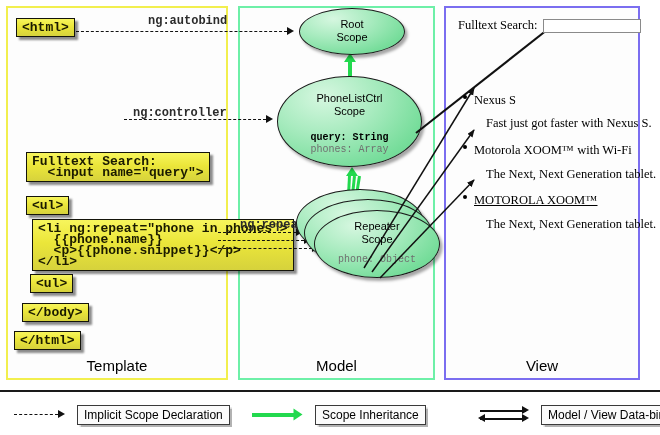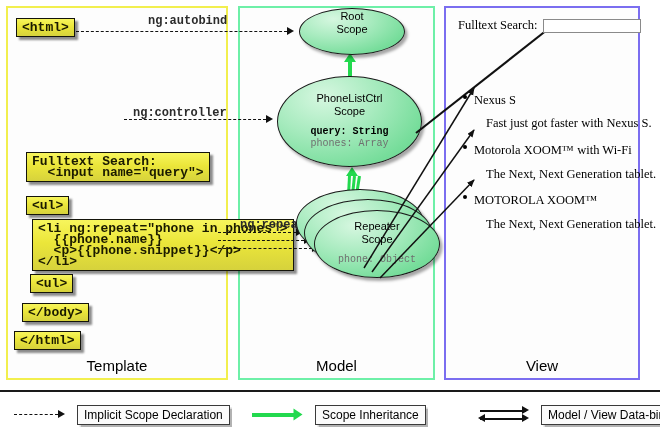--- a/index.html
+++ b/index.html
@@ -112,27 +112,27 @@
     font-family: "Liberation Mono", monospace;
     font-size: 10px;
     line-height: 12px;
     white-space: pre;
   }
   .prop-strong { color: #000; font-weight: bold; }
   .prop-dim    { color: #6f6f6f; }
 
   #scope-root {
     left: 299px; top: 8px; width: 106px; height: 47px;
-    padding-top: 1px;
+    padding-top: 9px;
   }
   #scope-ctrl {
     left: 277px; top: 76px; width: 145px; height: 91px;
     padding-top: 15px;
   }
-  #scope-ctrl .props { margin-top: 8px; }
+  #scope-ctrl .props { margin-top: 14px; }
 
   .repeater-stack { position: absolute; left: 296px; top: 189px; width: 144px; height: 100px; }
   #scope-rep-back2 { left: 0px;  top: 0px;  width: 128px; height: 68px; }
   #scope-rep-back1 { left: 8px;  top: 10px; width: 128px; height: 68px; }
   #scope-rep-front { left: 18px; top: 21px; width: 126px; height: 68px; padding-top: 9px; }
   #scope-rep-front .props { margin-top: 8px; }
 
   
   .green-line {
     position: absolute;
@@ -319,21 +319,21 @@
       <span class="phone-name" data-bind="view.phones.0.name">Nexus S</span>
     </div>
     <div class="phone-snippet" style="top:104px;" data-bind="view.phones.0.snippet">Fast just got faster with Nexus S.</div>
 
     <div class="phone-item" style="top:128px;">
       <span class="phone-bullet"></span>
       <span class="phone-name" data-bind="view.phones.1.name">Motorola XOOM™  with Wi-Fi</span>
     </div>
     <div class="phone-snippet" style="top:155px;" data-bind="view.phones.1.snippet">The Next, Next Generation tablet.</div>
 
-    <div class="phone-item" style="top:178px;">
+    <div class="phone-item" style="top:178px;text-decoration:underline;">
       <span class="phone-bullet"></span>
       <span class="phone-name" data-bind="view.phones.2.name">MOTOROLA XOOM™</span>
     </div>
     <div class="phone-snippet" style="top:205px;" data-bind="view.phones.2.snippet">The Next, Next Generation tablet.</div>
   </div>
 
   <div id="legend-sep"></div>
 
   <div class="legend-item" id="legend-implicit">
     <span class="legend-glyph">

